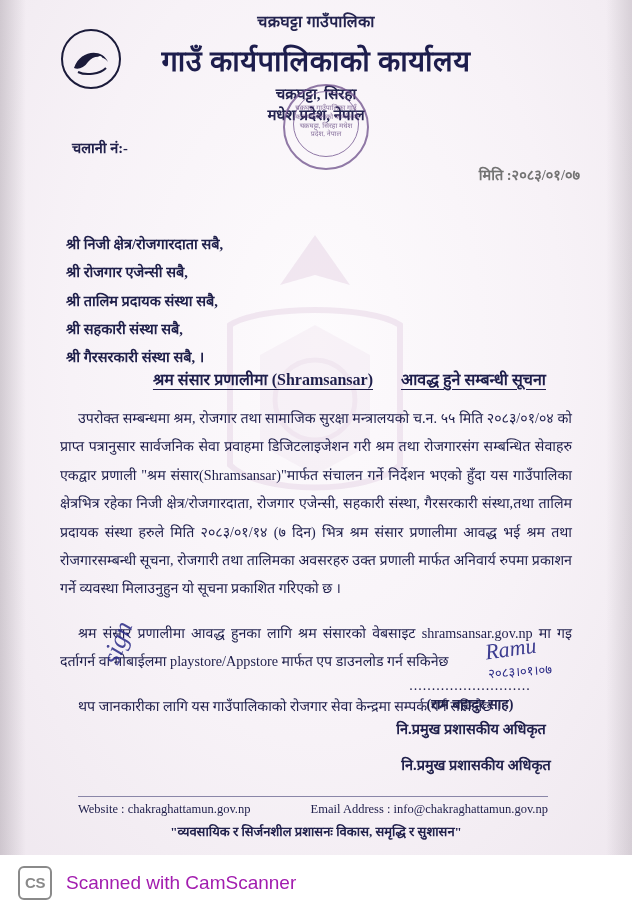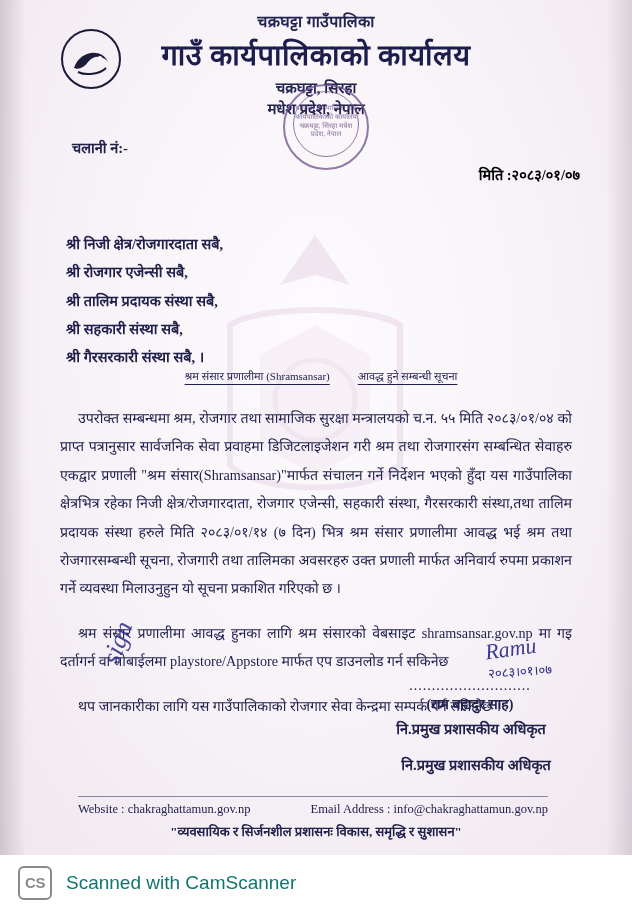--- a/index.html
+++ b/index.html
@@ -81,21 +81,21 @@
   .lh-muni {
     font-size: 16px;
     font-weight: bold;
     color: #23234f;
     letter-spacing: 0.3px;
   }
   .lh-office {
     font-size: 29px;
     font-weight: bold;
     color: #1d1d4d;
-    margin-top: 2px;
+    margin-top: 8px;
     letter-spacing: 0.5px;
   }
   .lh-sub1 {
     font-size: 15px;
     font-weight: bold;
     color: #23234f;
     margin-top: 4px;
   }
   .lh-sub2 {
     font-size: 15px;
@@ -147,43 +147,43 @@
     font-weight: bold;
     color: #21214c;
     line-height: 1.5;
   }
   .date-block {
     position: absolute;
     right: 52px;
     top: 164px;
     font-size: 14.5px;
     font-weight: bold;
-    color: #000000;
+    color: #737373;
   }
 
   
   .addressees {
     position: absolute;
     left: 66px;
     top: 230px;
     font-size: 14.5px;
     font-weight: bold;
     color: #1f1f4a;
     line-height: 1.95;
   }
 
   
   .subject {
     position: absolute;
     left: 96px;
     top: 368px;
     width: 450px;
-    text-align: center;
-    font-size: 11px;
-    font-weight: normal;
+    text-align: right;
+    font-size: 16px;
+    font-weight: bold;
     color: #1e1e4b;
   }
   .subject .underline {
     text-decoration: underline;
     text-underline-offset: 4px;
   }
   .subject-gap { display: inline-block; width: 28px; }
 
   
   .body-text {
@@ -326,21 +326,21 @@
     display: flex;
     align-items: center;
     justify-content: center;
     letter-spacing: -0.5px;
     flex: none;
   }
   .cam-text {
     margin-left: 14px;
     font-family: "Liberation Sans", sans-serif;
     font-size: 19px;
-    color: #0f766e;
+    color: #a21caf;
   }
 </style>
 </head>
 <body>
 
 <div id="page">
 
   <div id="paper"></div>
 
   <svg class="watermark" viewBox="0 0 330 330">

